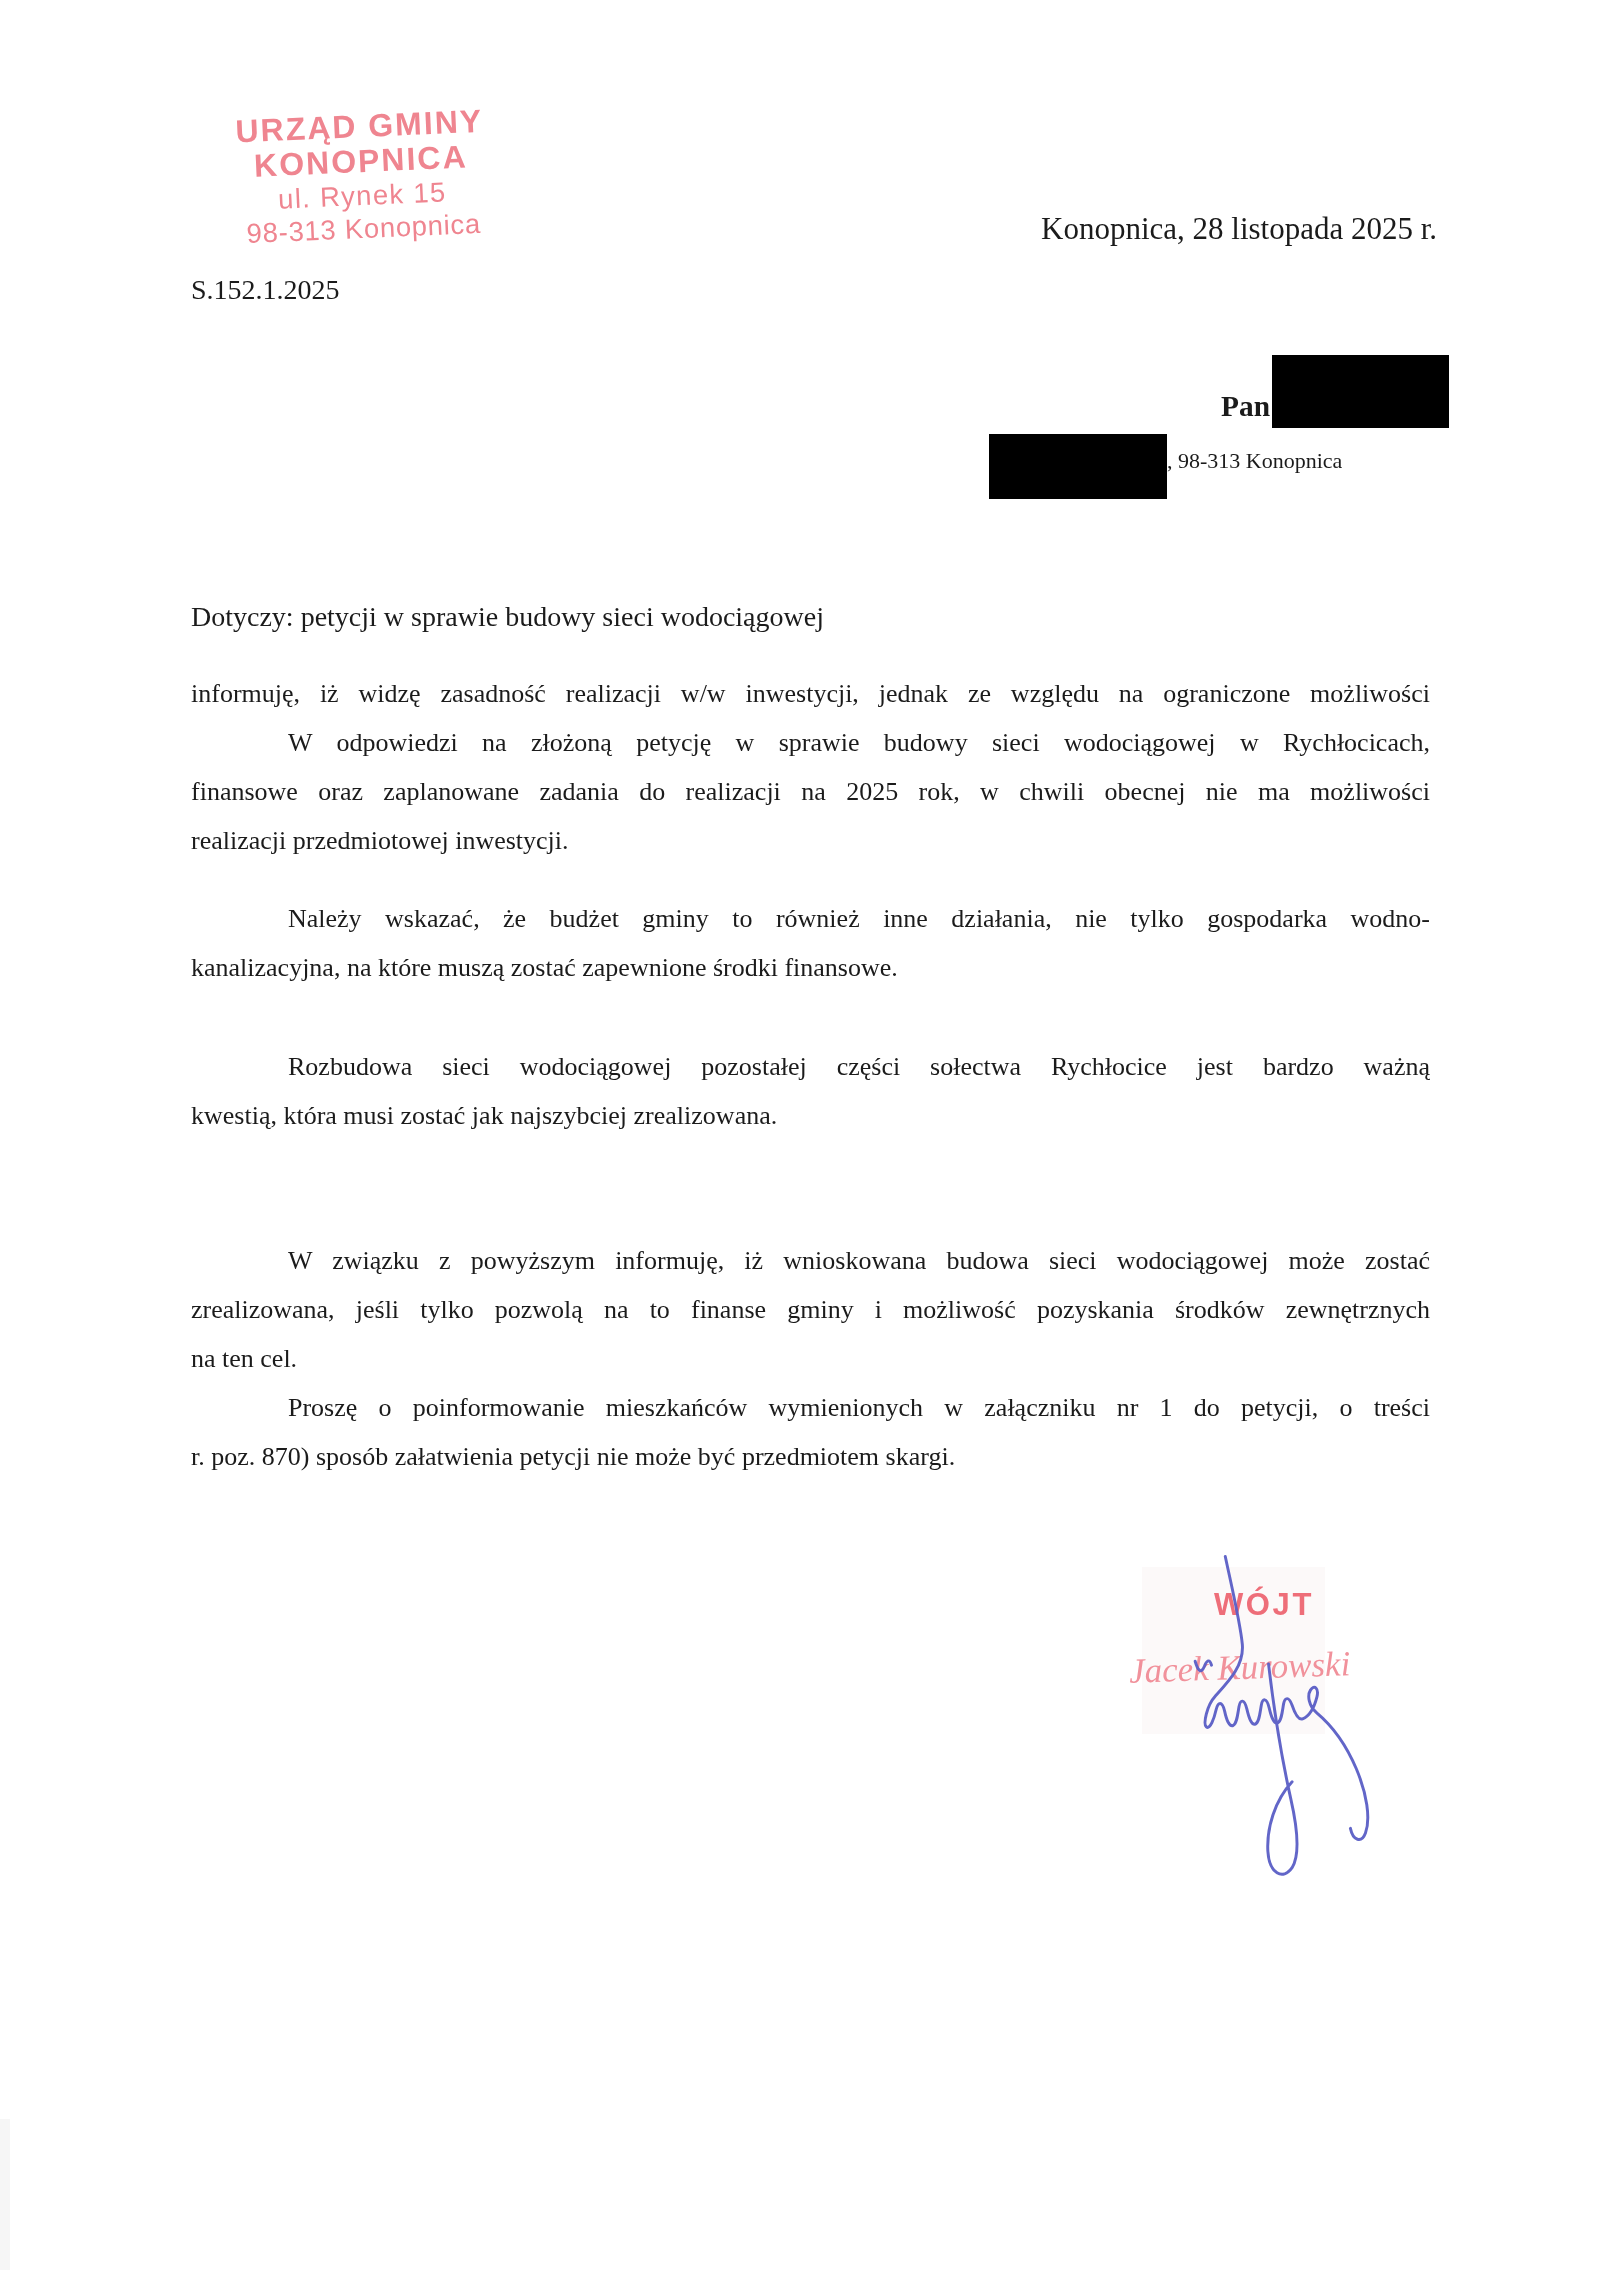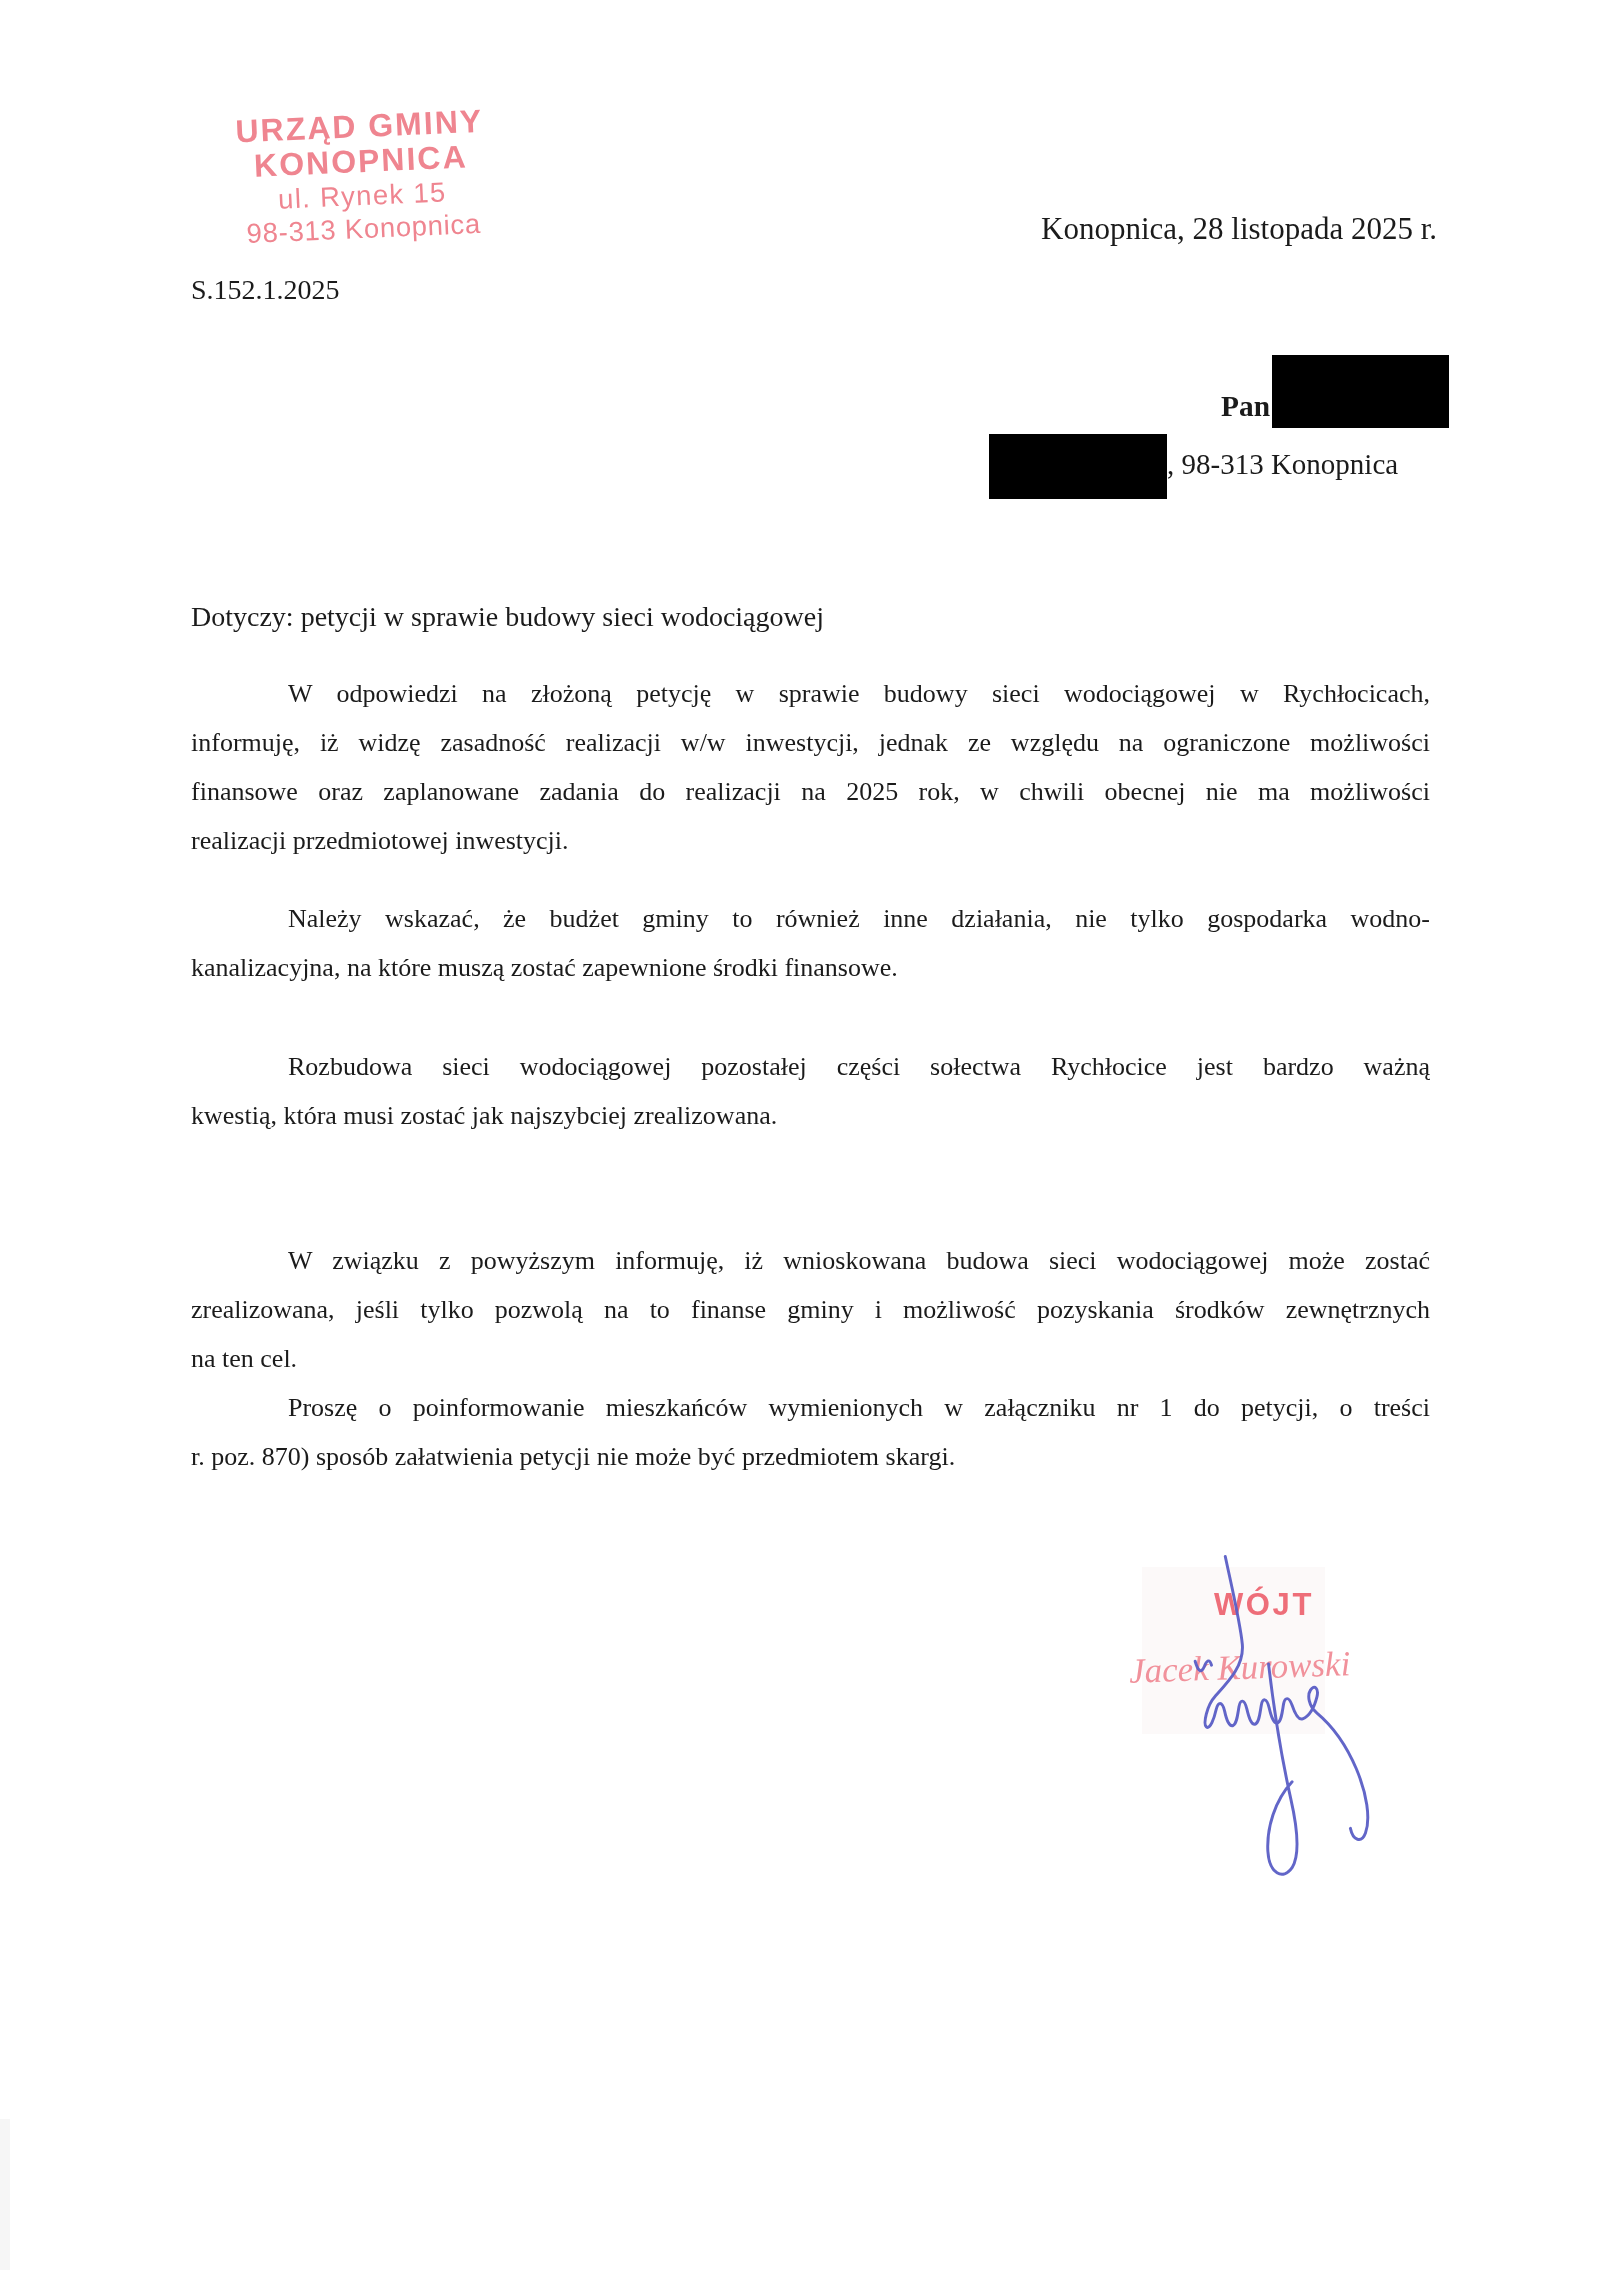--- a/index.html
+++ b/index.html
@@ -13,21 +13,21 @@
     transform:rotate(-2.5deg);font-family:"Liberation Sans",sans-serif;
   }
   .stamp-l1,.stamp-l2{font-weight:bold;font-size:32px;letter-spacing:2px;line-height:35px;}
   .stamp-l3{font-size:27.5px;line-height:34px;letter-spacing:1.3px;}
   .stamp-l4{font-size:27.5px;line-height:31px;letter-spacing:0.7px;}
   .refnum{position:absolute;left:191px;top:274px;font-size:28px;}
   .dateline{position:absolute;left:1041px;top:211px;font-size:31px;}
   .pan{position:absolute;left:1221px;top:390px;font-size:29.4px;font-weight:bold;}
   .redact-name{position:absolute;left:1272px;top:355px;width:177px;height:73px;}
   .redact-addr{position:absolute;left:989px;top:434px;width:178px;height:65px;}
-  .cityline{position:absolute;left:1167px;top:448px;font-size:29px;}
+  .cityline{position:absolute;left:1167px;top:448px;font-size:22px;}
   .subject{position:absolute;left:191px;top:570px;font-size:28px;margin-top:31px;}
   
   .paragraph{position:absolute;left:191px;width:1239px;font-size:26px;}
   .p-0{top:669px}.p-1{top:894px}.p-2{top:1042px}.p-3{top:1236px}.p-4{top:1383px}
   .line{height:49px;line-height:49px;text-align:justify;text-align-last:justify;overflow:hidden;}
   .line.first{text-indent:97px;}
   .line.last{text-align-last:left;}
   
   .sig-bg{position:absolute;left:1142px;top:1567px;width:183px;height:167px;background:#f7efef;opacity:.4;}
   .wojt{
@@ -58,22 +58,22 @@
     <div class="pan">Pan</div>
     <div class="redact-name" style="background: rgb(0, 0, 0);"></div>
     <div class="redact-addr" style="background: rgb(0, 0, 0);"></div>
     <div class="cityline">, 98-313 Konopnica</div>
   </div>
 
   <div class="subject">Dotyczy: petycji w sprawie budowy sieci wodociągowej</div>
 
   <div>
       <div class="paragraph p-0">
+        <div class="line">informuję, iż widzę zasadność realizacji w/w inwestycji, jednak ze względu na ograniczone możliwości</div>
         <div class="line first">W odpowiedzi na złożoną petycję w sprawie budowy sieci wodociągowej w Rychłocicach,</div>
-        <div class="line">informuję, iż widzę zasadność realizacji w/w inwestycji, jednak ze względu na ograniczone możliwości</div>
         <div class="line">finansowe oraz zaplanowane zadania do realizacji na 2025 rok, w chwili obecnej nie ma możliwości</div>
         <div class="line last">realizacji przedmiotowej inwestycji.</div>
       </div>
       <div class="paragraph p-1">
         <div class="line first">Należy wskazać, że budżet gminy to również inne działania, nie tylko gospodarka wodno-</div>
         <div class="line last">kanalizacyjna, na które muszą zostać zapewnione środki finansowe.</div>
       </div>
       <div class="paragraph p-2">
         <div class="line first">Rozbudowa sieci wodociągowej pozostałej części sołectwa Rychłocice jest bardzo ważną</div>
         <div class="line last">kwestią, która musi zostać jak najszybciej zrealizowana.</div>

